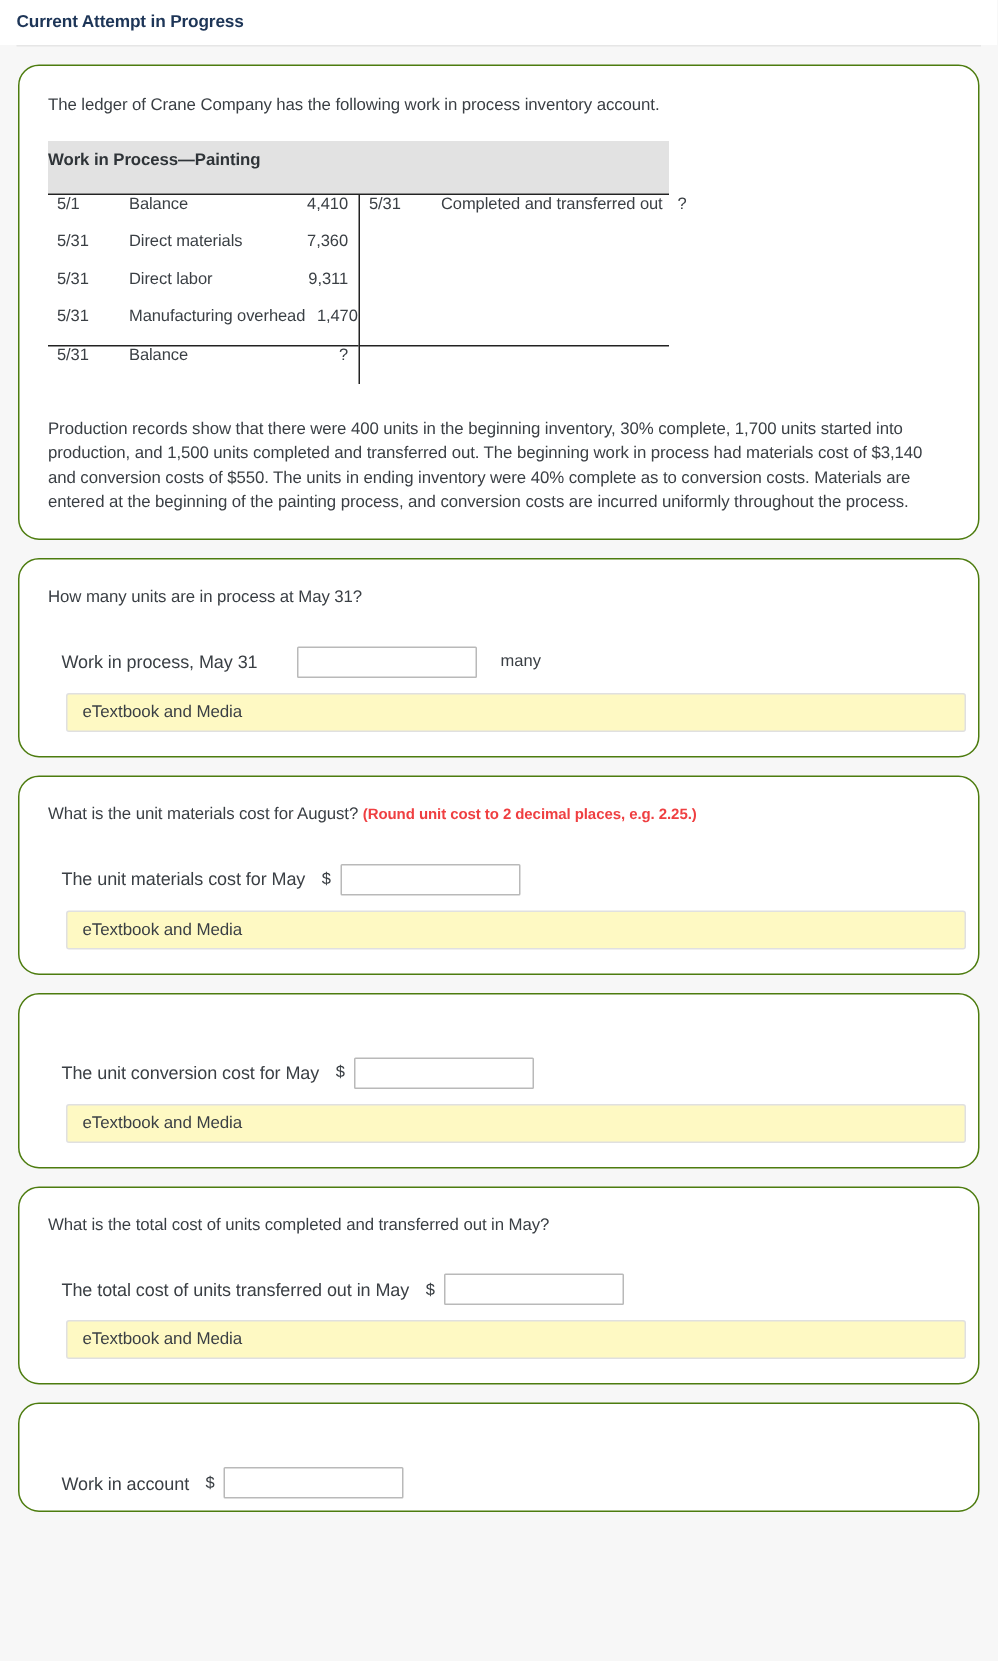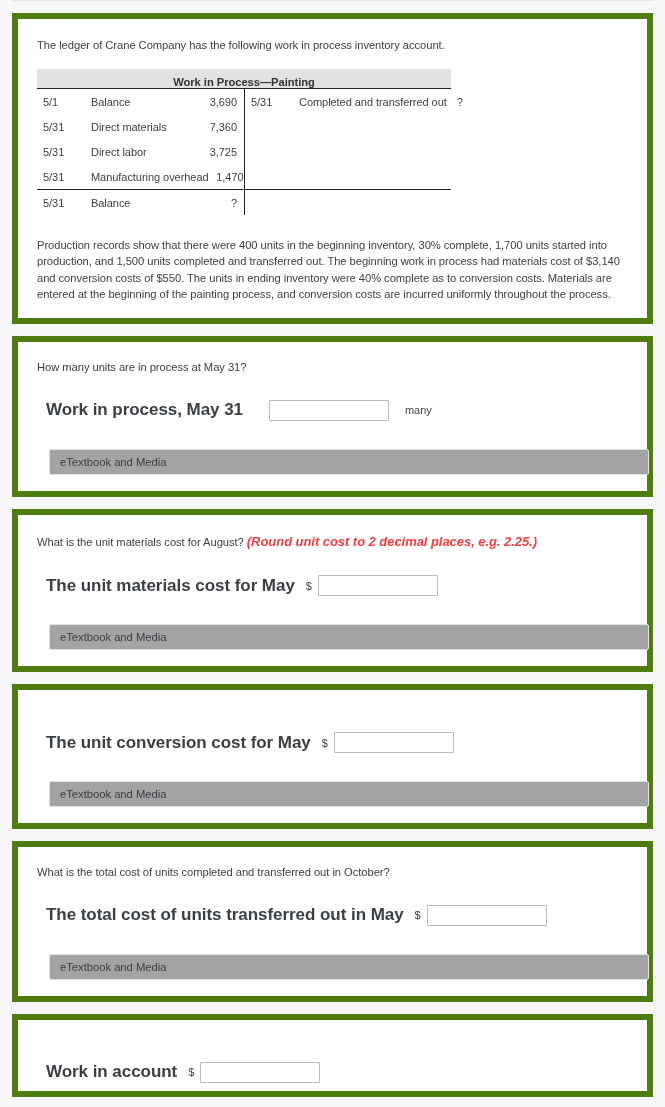--- a/index.html
+++ b/index.html
@@ -33,61 +33,61 @@
   }
   .header-rule {
     height: 1px;
     background: #e6e6e6;
     margin: 0 11px 0 11px;
   }
 
   
   .card {
     background: #ffffff;
-    border: 6px solid #4d7c0f;
+    border: 1px solid #4d7c0f;
     margin: 0 12px 12px 12px;
-    border-radius: 0;
+    border-radius: 14px;
   }
   .card.first { margin-top: 12px; }
 
   .card-body { padding: 18px 19px 16px 19px; }
 
   .intro-text {
     font-size: 11.2px;
     color: #3a3f44;
     line-height: 1.45;
     letter-spacing: -0.05px;
   }
 
   
   .ledger {
     margin-top: 16px;
     width: 414px;
   }
   .ledger-title {
     background: #e2e2e2;
-    text-align: center;
+    text-align: left;
     font-size: 11.2px;
     font-weight: bold;
     color: #2f3438;
-    padding: 7px 0 0 0;
+    padding: 7px 0 16px 0;
     letter-spacing: -0.05px;
   }
   .ledger-grid {
     display: flex;
     border-top: 1.4px solid #222;
   }
   .ledger-side { width: 50%; }
   .ledger-side.right {
     border-left: 1.4px solid #222;
   }
   .ledger-rows { }
   .ledger-row {
     display: flex;
-    align-items: center;
+    align-items: flex-start;
     height: 25px;
     font-size: 11px;
     color: #3a3f44;
     letter-spacing: -0.05px;
   }
   .ledger-row .date {
     width: 40px;
     padding-left: 6px;
     flex: none;
   }
@@ -114,37 +114,35 @@
 
   
   .question-text {
     font-size: 11.2px;
     color: #3a3f44;
     letter-spacing: -0.05px;
     line-height: 1.4;
   }
   .hint {
     color: #ef3f41;
-    font-style: italic;
     font-weight: bold;
-    font-size: 13px;
+    font-size: 10px;
     margin-top: 12px;
   }
 
   .answer-row {
     display: flex;
     align-items: center;
     margin: 24px 0 0 9px;
   }
   .answer-label {
-    font-size: 17px;
+    font-size: 12px;
     color: #3a3f44;
     letter-spacing: -0.05px;
     white-space: nowrap;
-    font-weight: bold;
   }
   .dollar {
     font-size: 11px;
     color: #3a3f44;
     margin-left: 11px;
     margin-right: 6px;
   }
   .answer-input {
     height: 21px;
     border: 1px solid #b9b9b9;
@@ -156,23 +154,23 @@
     color: #3a3f44;
     outline: none;
   }
   .unit-suffix {
     font-size: 11px;
     color: #3a3f44;
     margin-left: 16px;
   }
 
   .etextbook {
-    margin: 28px 0 0 12px;
+    margin: 10px 0 0 12px;
     margin-right: 1px;
-    background: #a3a3a3;
+    background: #fef9c3;
     border: 1px solid #e0e0e0;
     border-radius: 2px;
     height: 26px;
     display: flex;
     align-items: center;
     padding-left: 10px;
     width: 600px;
   }
   .etextbook span {
     font-size: 11.3px;
@@ -180,46 +178,49 @@
     letter-spacing: -0.05px;
   }
 
   .card.last .card-body { padding-bottom: 8px; }
 </style>
 </head>
 <body>
 
 <div class="page">
 
+  <div class="attempt-header">
+    <h1>Current Attempt in Progress</h1>
+  </div>
   <div class="header-rule"></div>
 
   <div class="card first">
     <div class="card-body">
       <div class="intro-text">The ledger of Crane Company has the following work in process inventory account.</div>
 
       <div class="ledger">
         <div class="ledger-title">Work in Process—Painting</div>
         <div class="ledger-grid">
 
           <div class="ledger-side left">
             <div class="ledger-rows">
               <div class="ledger-row">
                 <span class="date">5/1</span>
                 <span class="desc">Balance</span>
-                <span class="amt">3,690</span>
+                <span class="amt">4,410</span>
               </div>
               <div class="ledger-row">
                 <span class="date">5/31</span>
                 <span class="desc">Direct materials</span>
                 <span class="amt">7,360</span>
               </div>
               <div class="ledger-row">
                 <span class="date">5/31</span>
                 <span class="desc">Direct labor</span>
-                <span class="amt">3,725</span>
+                <span class="amt">9,311</span>
               </div>
               <div class="ledger-row">
                 <span class="date">5/31</span>
                 <span class="desc">Manufacturing overhead</span>
                 <span class="amt">1,470</span>
               </div>
             </div>
             <div class="ledger-rule"></div>
             <div class="ledger-row">
               <span class="date">5/31</span>
@@ -288,21 +289,21 @@
       </div>
       <div class="etextbook">
         <span>eTextbook and Media</span>
       </div>
     </div>
   </div>
 
   <div class="card">
     <div class="card-body">
       <div class="question-text">
-        <span>What is the total cost of units completed and transferred out in October?</span>
+        <span>What is the total cost of units completed and transferred out in May?</span>
       </div>
       <div class="answer-row">
         <span class="answer-label">The total cost of units transferred out in May</span>
         <span class="dollar">$</span>
         <input class="answer-input" style="width: 120px;" value="">
       </div>
       <div class="etextbook">
         <span>eTextbook and Media</span>
       </div>
     </div>

